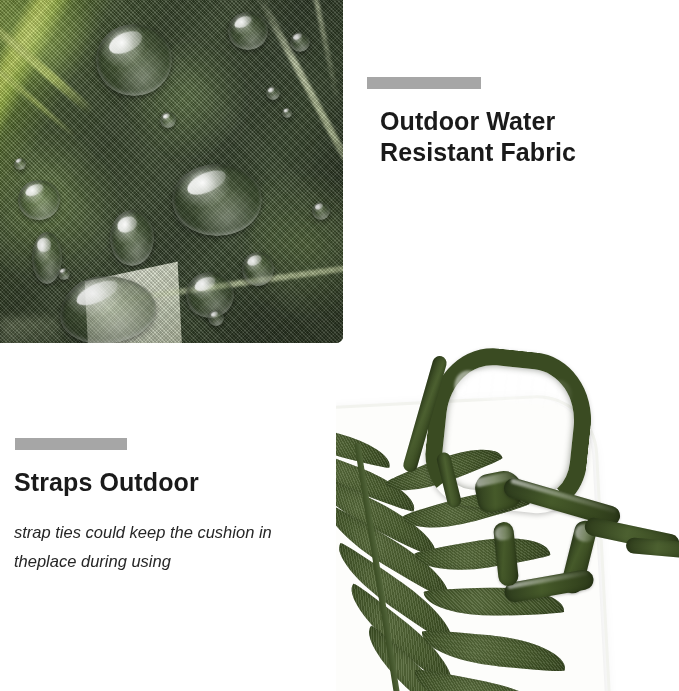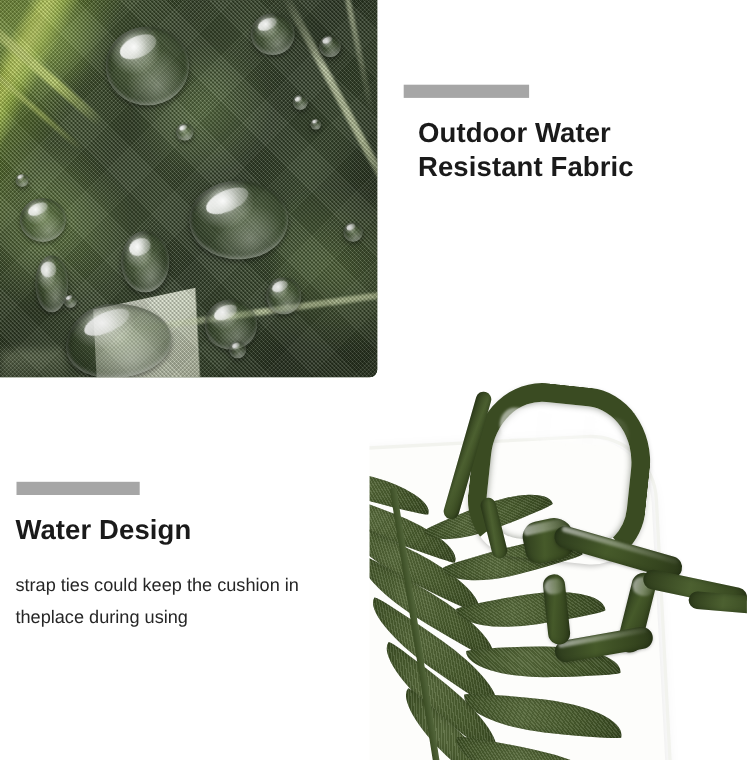--- a/index.html
+++ b/index.html
@@ -249,21 +249,21 @@
   }
 
   
   .bar-1   { left: 367px; top: 77px;  width: 114px; }
   .title-1 { left: 352px; top: 106px; width: 300px; margin-left: 28px; }
   .body-1  { left: 366px; top: 188px; width: 312px; }
 
   
   .bar-2   { left: 15px;  top: 438px; width: 112px; }
   .title-2 { left: 14px;  top: 467px; width: 300px; }
-  .body-2  { left: 14px;  top: 518px; width: 300px; }
+  .body-2  { left: 14px;  top: 518px; width: 300px; font-style: italic; }
 </style>
 </head>
 <body>
 
 <div id="page">
 
   <div class="photo-droplets">
     <div class="weave-base"></div>
 
     <div class="zone z1"></div>
@@ -301,21 +301,21 @@
     <div class="drop" style="left:208px; top:310px; width:16px; height:16px;"></div>
 
     <div class="vignette"></div>
   </div>
 
   <div class="accent-bar bar-1"></div>
   <h2 class="feature-title title-1">Outdoor Water
 Resistant Fabric</h2>
 
   <div class="accent-bar bar-2"></div>
-  <h2 class="feature-title title-2">Water Design</h2>
+  <h2 class="feature-title title-2">Straps Outdoor</h2>
   <p class="feature-body body-2">strap ties could keep the cushion in
 theplace during using</p>
 
   <div class="photo-cushion">
 
     <div class="cushion-body">
 
       <div class="blade" style="left:-10px; top:26px;  width:112px; height:22px; transform:rotate(18deg);"></div>
       <div class="blade" style="left:-4px;  top:60px;  width:132px; height:24px; transform:rotate(24deg);"></div>
       <div class="blade" style="left:6px;   top:96px;  width:146px; height:26px; transform:rotate(30deg);"></div>

